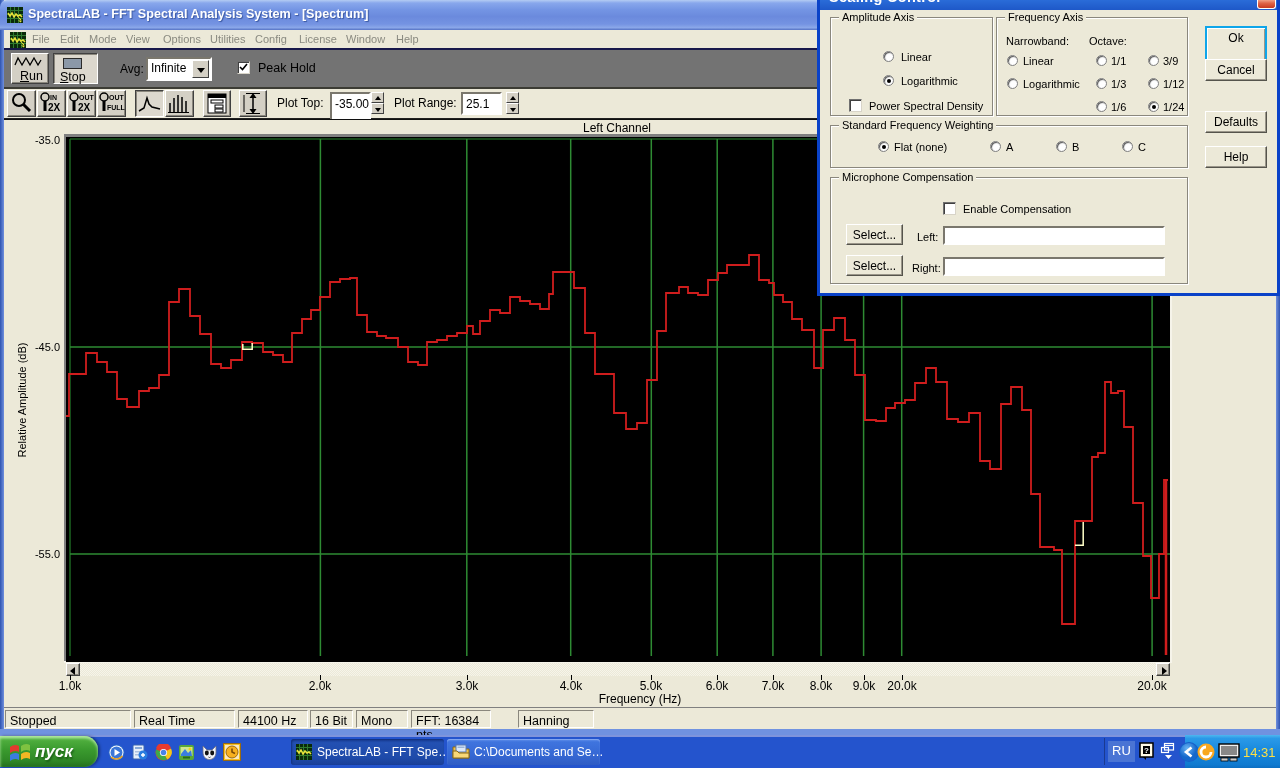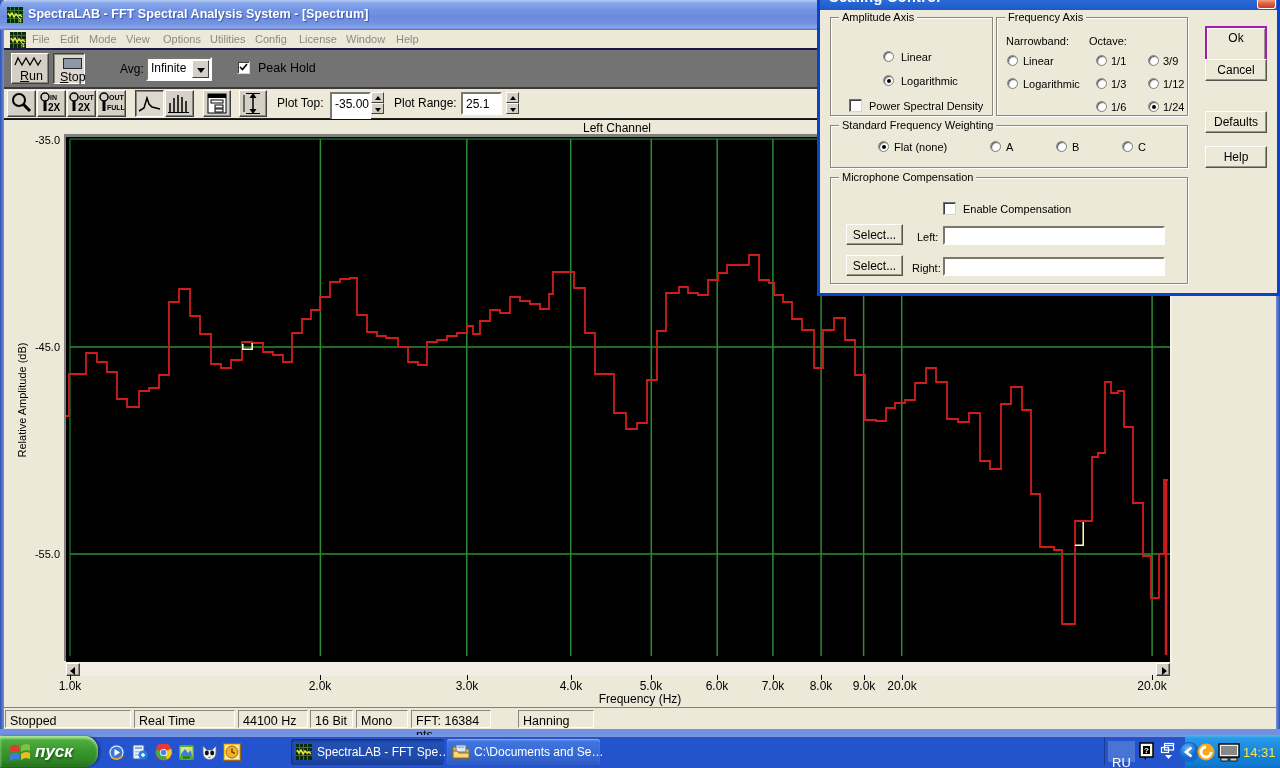--- a/index.html
+++ b/index.html
@@ -112,21 +112,21 @@
       <span class="menuitem" style="left:392px">Help</span>
     </div>
 <div id="sep1"></div>
 <div id="tb1">
  <div class="tbtn" style="left:7px;top:3px;width:38px;height:31px">
    <svg width="36" height="16" viewBox="0 0 36 16" style="position:absolute;left:0;top:0">
    <polyline points="3,11 6,4 10,11 14,4 18,11 22,4 26,11 29,6" fill="none" stroke="#000" stroke-width="1.3"></polyline>
         </svg>
    <span style="position:absolute;left:8px;top:15px;font-size:12.5px"><u>R</u>un</span>
  </div>
- <div class="tbtn pressed" style="left:49px;top:3px;width:32px;height:31px">
+ <div class="tbtn pressed" style="left:49px;top:3px;width:45px;height:31px">
    <div style="position:absolute;left:9px;top:4px;width:19px;height:11px;background:#8b98a8;border:1px solid #2a2a2a"></div>
    <span style="position:absolute;left:6px;top:16px;font-size:12.5px"><u>S</u>top</span>
  </div>
  <span class="lbl" style="left:116px;top:12px">Avg:</span>
  <div class="field" style="left:142px;top:7px;width:66px;height:24px;padding-top:2px">Infinite
    <div style="position:absolute;right:1px;top:1px;width:17px;height:18px;background:#d4d0c5;border-top:1px solid #fff;border-left:1px solid #fff;border-right:1px solid #404040;border-bottom:1px solid #404040">
      <div class="arr" style="left:4px;top:7px;border-left:4px solid transparent;border-right:4px solid transparent;border-top:5px solid #000"></div>
    </div>
  </div>
  <div class="cb" style="left:233px;top:11px">
@@ -345,21 +345,21 @@
         <span class="grplbl" style="left:8px">Microphone Compensation</span>
    <div class="cb" style="left:112px;top:24px"></div>
         <span class="dtxt" style="left:132px;top:24px">Enable Compensation</span>
    <div class="dbtn" style="left:15px;top:46px;width:57px;height:21px">Select...</div>
    <span class="dtxt" style="left:86px;top:52px">Left:</span>
    <div class="field" style="left:112px;top:48px;width:222px;height:19px"></div>
    <div class="dbtn" style="left:15px;top:77px;width:57px;height:21px">Select...</div>
    <span class="dtxt" style="left:81px;top:83px">Right:</span>
    <div class="field" style="left:112px;top:79px;width:222px;height:19px"></div>
  </div>
- <div class="dbtn" style="left:385px;top:26px;height:41px;border:2px solid #a21caf;box-shadow:inset 1px 1px 0 #fff, inset -1px -1px 0 #9a968a;font-weight:normal">Ok</div>
+ <div class="dbtn" style="left:385px;top:26px;height:41px;border:2px solid #0ea5e9;box-shadow:inset 1px 1px 0 #fff, inset -1px -1px 0 #9a968a;font-weight:normal">Ok</div>
  <div class="dbtn" style="left:385px;top:59px">Cancel</div>
  <div class="dbtn" style="left:385px;top:111px">Defaults</div>
  <div class="dbtn" style="left:385px;top:146px">Help</div>
 </div>
 
 <div id="taskbar"></div>
 <div class="abs" style="left:0;top:735px;width:1280px;height:2px;background:#7e94dc"></div>
 <div class="abs" style="left:0px;top:736px;width:98px;height:31px;background:linear-gradient(180deg,#7fcf6a 0%,#4fae3e 12%,#3a9a2e 45%,#2f8726 80%,#256f1e 100%);border-radius:0 14px 14px 0;box-shadow:inset 0 2px 3px #b0e8a0, 2px 0 3px rgba(0,0,0,0.4)">
  <svg class="abs" style="left:9px;top:6px;transform:skewY(-6deg)" width="22" height="21" viewBox="0 0 22 21">
 <path d="M1 4 C4 2 7 2 10 4 L10 10 C7 8 4 8 1 10 Z" fill="#e23a2e"></path>
@@ -430,21 +430,21 @@
   <svg style="position:absolute;left:5px;top:4px" width="18" height="17" viewBox="0 0 18 17">
         <path d="M1 4 L6 4 L8 6 L17 6 L17 15 L1 15 Z" fill="#f0c24a" stroke="#8a6a1a"></path>
         <rect x="4" y="2" width="10" height="7" fill="#dce8f8" stroke="#5a7ab0"></rect>
         <rect x="5.5" y="3.5" width="7" height="1.5" fill="#9ab4d8"></rect>
         <path d="M1 8 L5 8 L7 10 L17 10 L17 15 L1 15 Z" fill="#f8d878" stroke="#8a6a1a"></path>
       </svg>
   <span style="position:absolute;left:27px;top:6px;white-space:nowrap">C:\Documents and Se…</span>
 </div>
 <div id="tray"></div>
 <div class="abs" style="left:1104px;top:738px;width:1px;height:27px;background:#1a3a90"></div>
-<div class="abs" style="left:1108px;top:741px;width:27px;height:21px;background:#4a74d4;color:#fff;font-size:13px;text-align:center;padding-top:14px">RU</div>
+<div class="abs" style="left:1108px;top:741px;width:27px;height:21px;background:#4a74d4;color:#fff;font-size:13px;text-align:center;padding-top:2px">RU</div>
 <svg class="abs" style="left:1139px;top:742px" width="16" height="19" viewBox="0 0 16 19">
       <rect x="1" y="1" width="13" height="14" fill="#fffbe8" stroke="#000" stroke-width="1.5"></rect>
       <rect x="4" y="4" width="7" height="8" fill="#000"></rect>
       <text x="5" y="11" font-size="8" fill="#fff" font-weight="bold">?</text>
       <path d="M4 15 L7 18 L7 15 Z" fill="#000"></path>
     </svg>
 <svg class="abs" style="left:1160px;top:742px" width="17" height="18" viewBox="0 0 17 18">
       <g fill="none" stroke="#fff" stroke-width="1.2">
         <rect x="4.5" y="1.5" width="9" height="6.5"></rect>
         <line x1="5" y1="3.5" x2="13" y2="3.5"></line>

